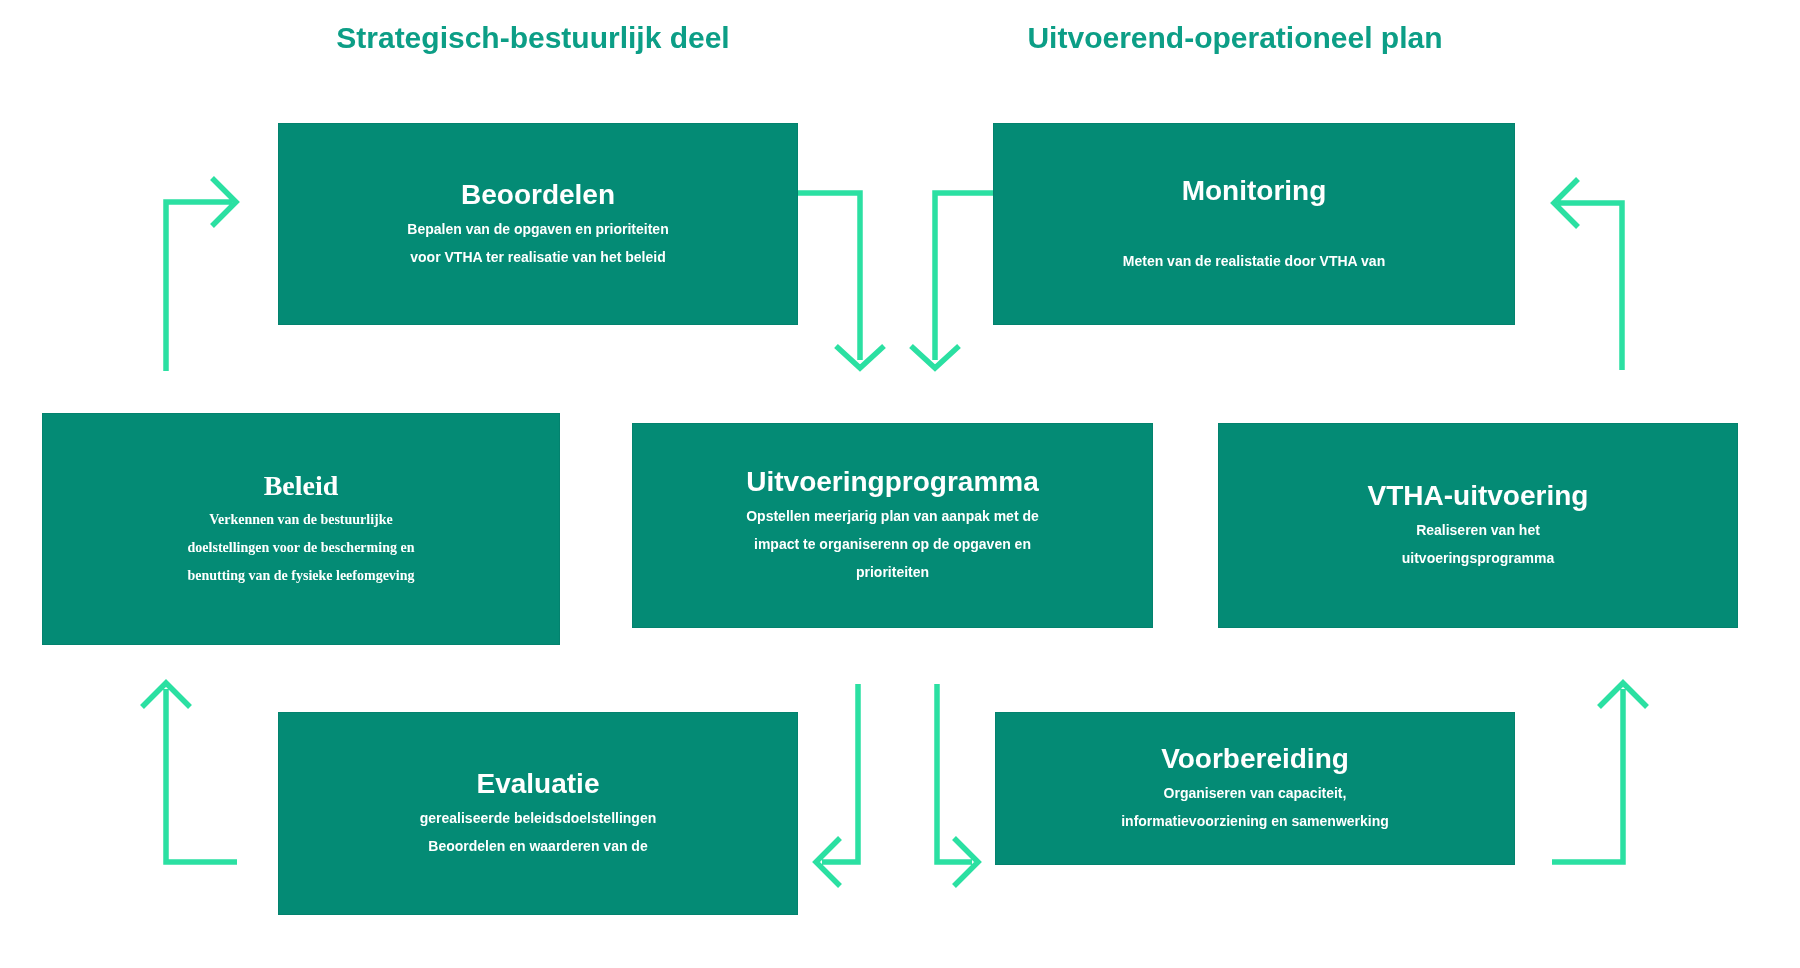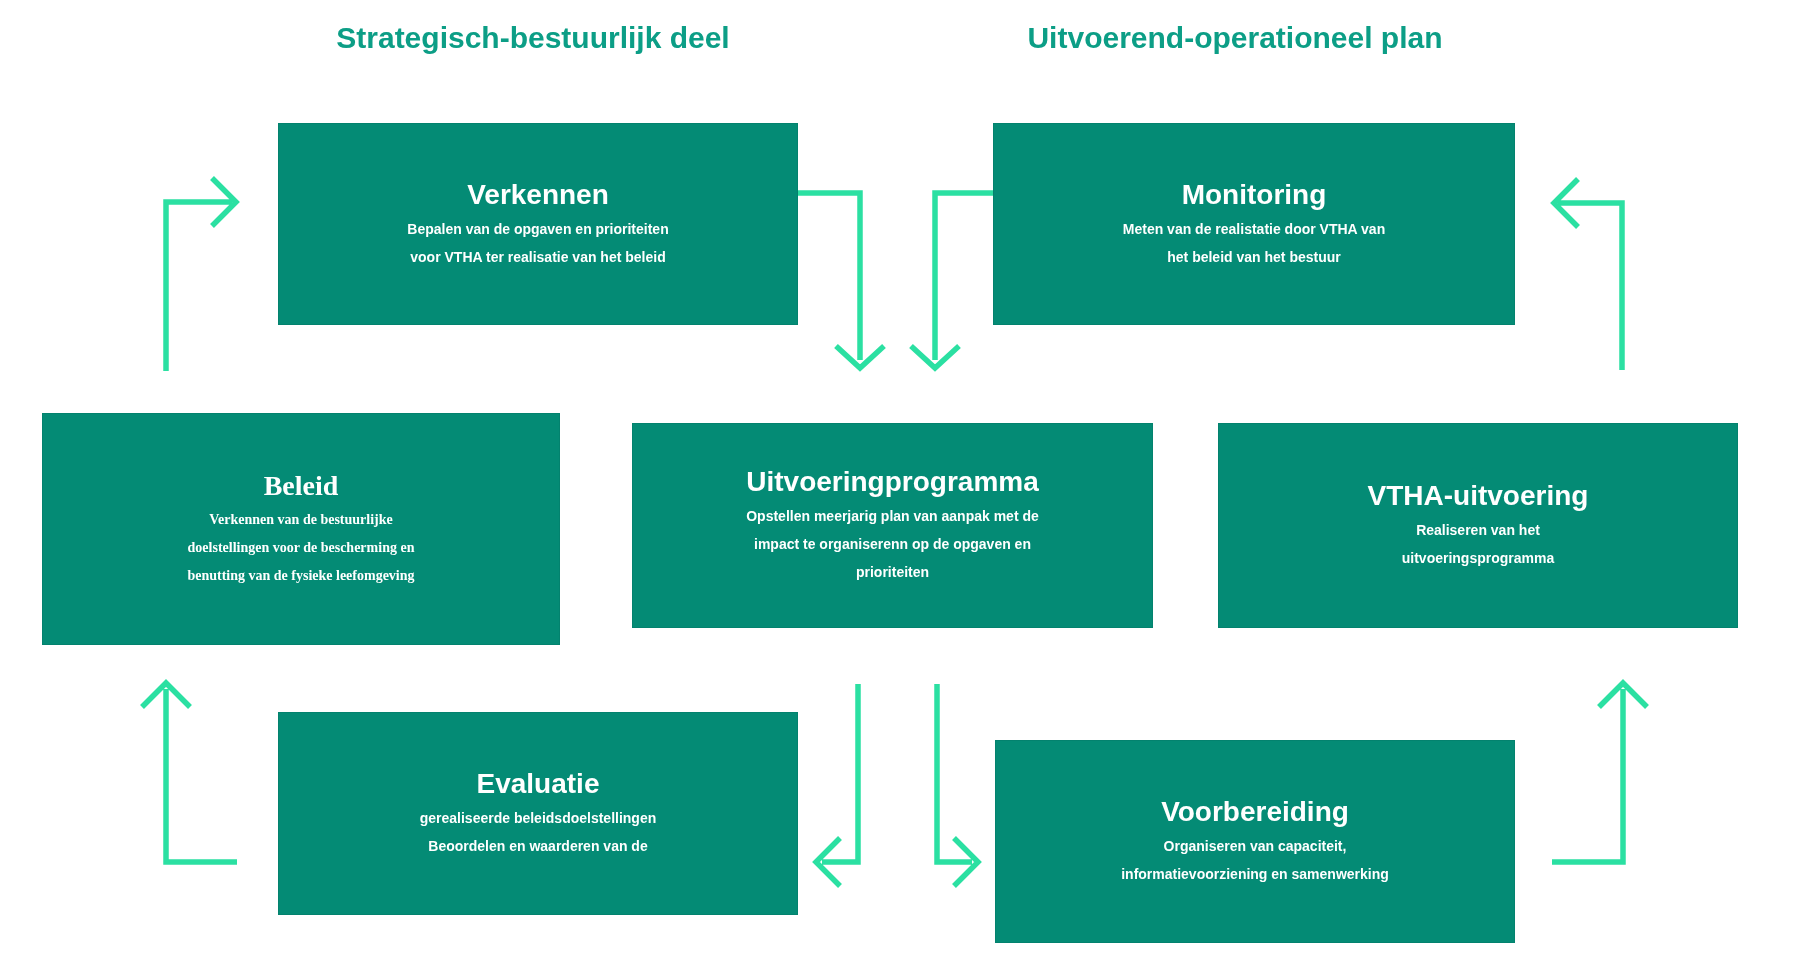--- a/index.html
+++ b/index.html
@@ -31,26 +31,26 @@
     box-shadow:inset 0 0 0 1px rgba(0,0,0,0.06);
   }
   .box .title{
     font-size:28px;font-weight:bold;line-height:34px;margin-bottom:3px;white-space:nowrap;
   }
   .box .line{
     font-size:14px;font-weight:bold;line-height:28px;white-space:nowrap;
   }
   
   #box-strategie          {left:278px;  top:123px; width:520px; height:202px;}
-  #box-monitoring         {left:993px;  top:123px; width:522px; height:202px;}
+  #box-monitoring         {left:993px;  top:123px; width:522px; height:202px;gap:36px;}
   #box-beleid             {left:42px;   top:413px; width:518px; height:232px;font-family:Liberation Serif, serif;}
   #box-uitvoeringprogramma{left:632px;  top:423px; width:521px; height:205px;align-items:center;}
   #box-vtha-uitvoering    {left:1218px; top:423px; width:520px; height:205px;text-align:right;}
   #box-evaluatie          {left:278px;  top:712px; width:520px; height:203px;}
-  #box-voorbereiding      {left:995px;  top:712px; width:520px; height:203px;margin-top:28px;}
+  #box-voorbereiding      {left:995px;  top:712px; width:520px; height:153px;}
   svg.arrows{position:absolute;left:0;top:0;width:1800px;height:968px;pointer-events:none;}
   svg.arrows path{
     fill:none;stroke:var(--arrow);stroke-width:5.5;
     stroke-linecap:butt;stroke-linejoin:miter;
   }
 </style>
 </head>
 <body>
 
 <div class="hdr hdr-left">Strategisch-bestuurlijk deel</div>
@@ -69,29 +69,28 @@
   <path d="M858,684 L858,862 L822,862 M840,838 L816,862 L840,886"></path>
 
   <path d="M937,684 L937,862 L972,862 M954,838 L978,862 L954,886"></path>
 
   <path d="M237,862 L166,862 L166,689 M142,707 L166,683 L190,707"></path>
 
   <path d="M1552,862 L1623,862 L1623,689 M1599,707 L1623,683 L1647,707"></path>
 </svg>
 
 <div class="box" id="box-strategie">
-  <div class="title">Verkennen</div>
+  <div class="title">Beoordelen</div>
   <div class="line">Bepalen van de opgaven en prioriteiten</div>
   <div class="line">voor VTHA ter realisatie van het beleid</div>
 </div>
 
 <div class="box" id="box-monitoring">
   <div class="title">Monitoring</div>
   <div class="line">Meten van de realistatie door VTHA van</div>
-  <div class="line">het beleid van het bestuur</div>
 </div>
 
 <div class="box" id="box-beleid">
   <div class="title">Beleid</div>
   <div class="line">Verkennen van de bestuurlijke</div>
   <div class="line">doelstellingen voor de bescherming en</div>
   <div class="line">benutting van de fysieke leefomgeving</div>
 </div>
 
 <div class="box" id="box-uitvoeringprogramma">

